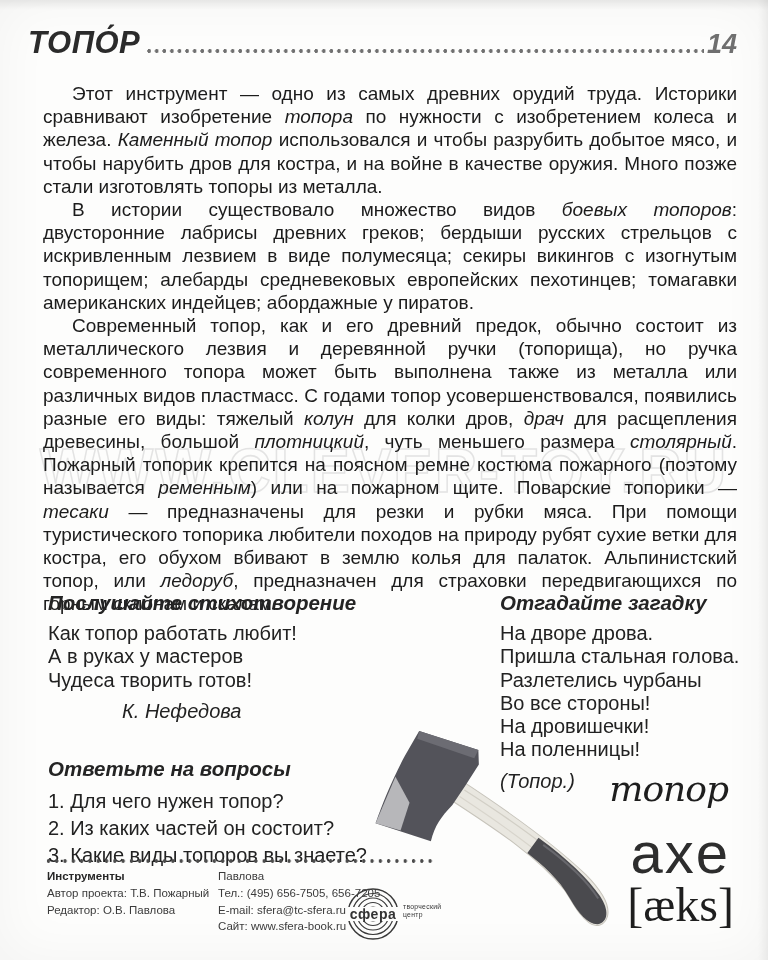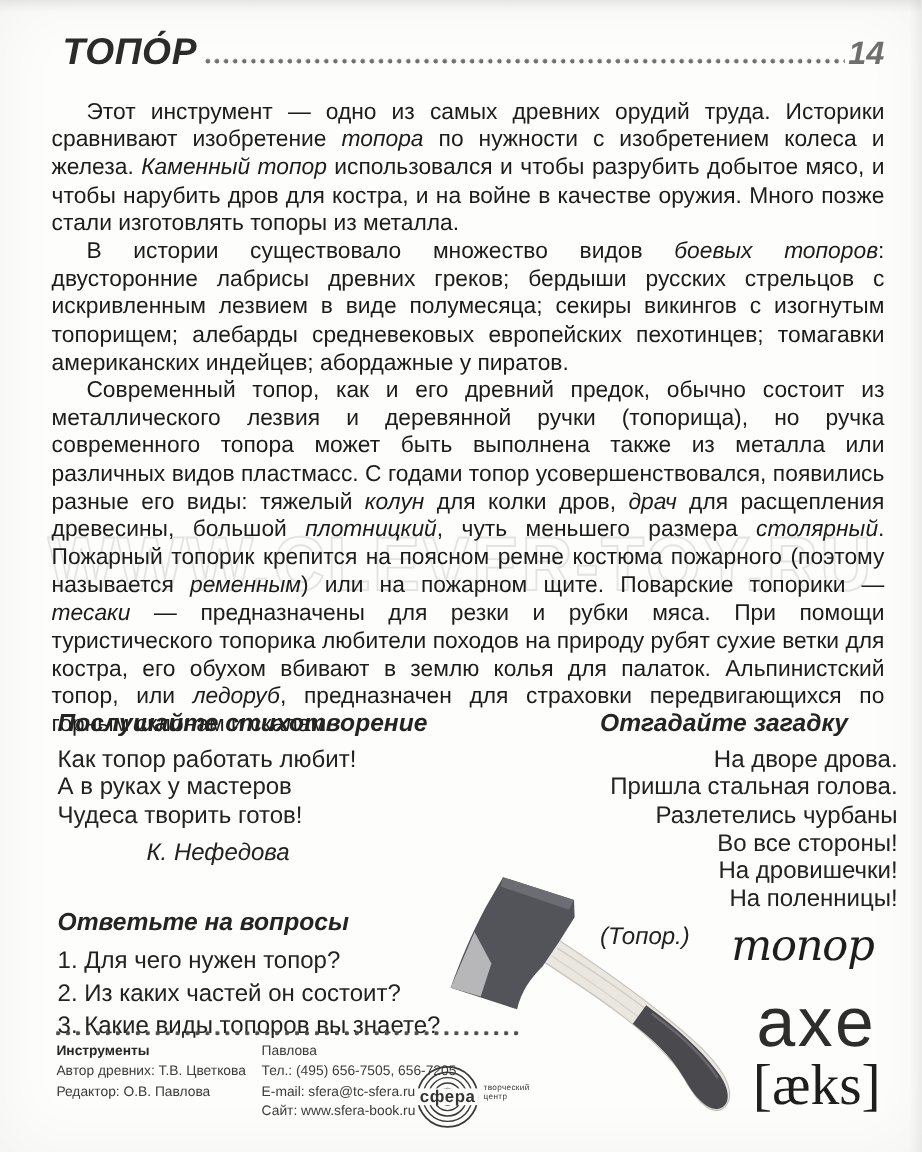--- a/index.html
+++ b/index.html
@@ -9,21 +9,21 @@
     background:#fdfdfc;overflow:hidden;color:#1d1d1d;
     font-family:"Liberation Sans", sans-serif;
     box-shadow:inset 0 0 55px rgba(0,0,0,0.045);
   }
   .scan-edge-top{position:absolute;left:0;top:0;width:768px;height:10px;
     background:linear-gradient(to bottom,rgba(0,0,0,0.07),rgba(0,0,0,0));pointer-events:none;}
   .scan-edge-right{position:absolute;right:0;top:0;width:10px;height:960px;
     background:linear-gradient(to left,rgba(0,0,0,0.05),rgba(0,0,0,0));pointer-events:none;}
 
   
-  .title-row{position:absolute;left:52px;right:31px;top:27px;display:flex;align-items:flex-end;}
+  .title-row{position:absolute;left:28px;right:31px;top:27px;display:flex;align-items:flex-end;}
   .page-title{font-size:31px;font-weight:bold;font-style:italic;letter-spacing:.5px;
     color:#2b2b2b;line-height:1;margin:0;white-space:nowrap;}
   .leader{flex:1;height:6px;margin:0 3px 4px 7px;
     background-image:radial-gradient(circle at 2.2px 3px,#707070 1.7px,transparent 2.1px);
     background-size:7.6px 6px;background-repeat:repeat-x;}
   .page-num{font-size:27px;font-weight:bold;font-style:italic;color:#6f6f6f;line-height:1;}
 
   
   .watermark{position:absolute;left:28px;width:712px;top:441px;text-align:center;
     font-size:59px;font-weight:bold;letter-spacing:2px;line-height:1;
@@ -37,21 +37,21 @@
   .bodytext em{font-style:italic;}
 
   
   .sec-head{font-weight:bold;font-style:italic;font-size:20.5px;margin:0 0 7px 0;color:#242424;}
   .poem{position:absolute;left:48px;top:591px;width:345px;font-size:20px;color:#222;}
   .poem .line{line-height:23.4px;}
   .poem .line:first-child{padding-left:5px;}
   .poem .author{font-style:italic;margin:8px 0 0 74px;}
 
   .riddle{position:absolute;left:500px;top:591px;width:248px;font-size:20px;color:#222;}
-  .riddle .line{line-height:23.3px;text-align:right;}
+  .riddle .line{line-height:23.3px;}
   .riddle .answer{font-style:italic;padding-right:18px;margin-top:8px;}
 
   .questions{position:absolute;left:48px;top:757px;width:370px;font-size:20px;color:#222;}
   .questions .item{line-height:27px;}
 
   
   .vocab-ru{position:absolute;right:40px;top:771px;font-family:"DejaVu Serif",serif;
     font-style:italic;font-size:36px;line-height:1;color:#1e1e1e;letter-spacing:-1px;}
   .vocab-en{position:absolute;right:38px;top:824px;font-size:58px;line-height:1;
     color:#2d2d2d;letter-spacing:2px;}
@@ -141,21 +141,21 @@
   </div>
 
   <div class="vocab-ru">топор</div>
   <div class="vocab-en">axe</div>
   <div class="vocab-tr">[æks]</div>
 
   <div class="footer-dots"></div>
 
   <div class="footer-col fc1">
     <div class="head">Инструменты</div>
-    <div>Автор древних: Т.В. Цветкова</div>
+    <div>Автор проекта: Т.В. Пожарный</div>
     <div>Редактор: О.В. Павлова</div>
   </div>
 
   <div class="footer-col fc2">
     <div>Павлова</div>
     <div>Тел.: (495) 656-7505, 656-7205</div>
     <div>E-mail: sfera@tc-sfera.ru</div>
     <div>Сайт: www.sfera-book.ru</div>
   </div>
 

